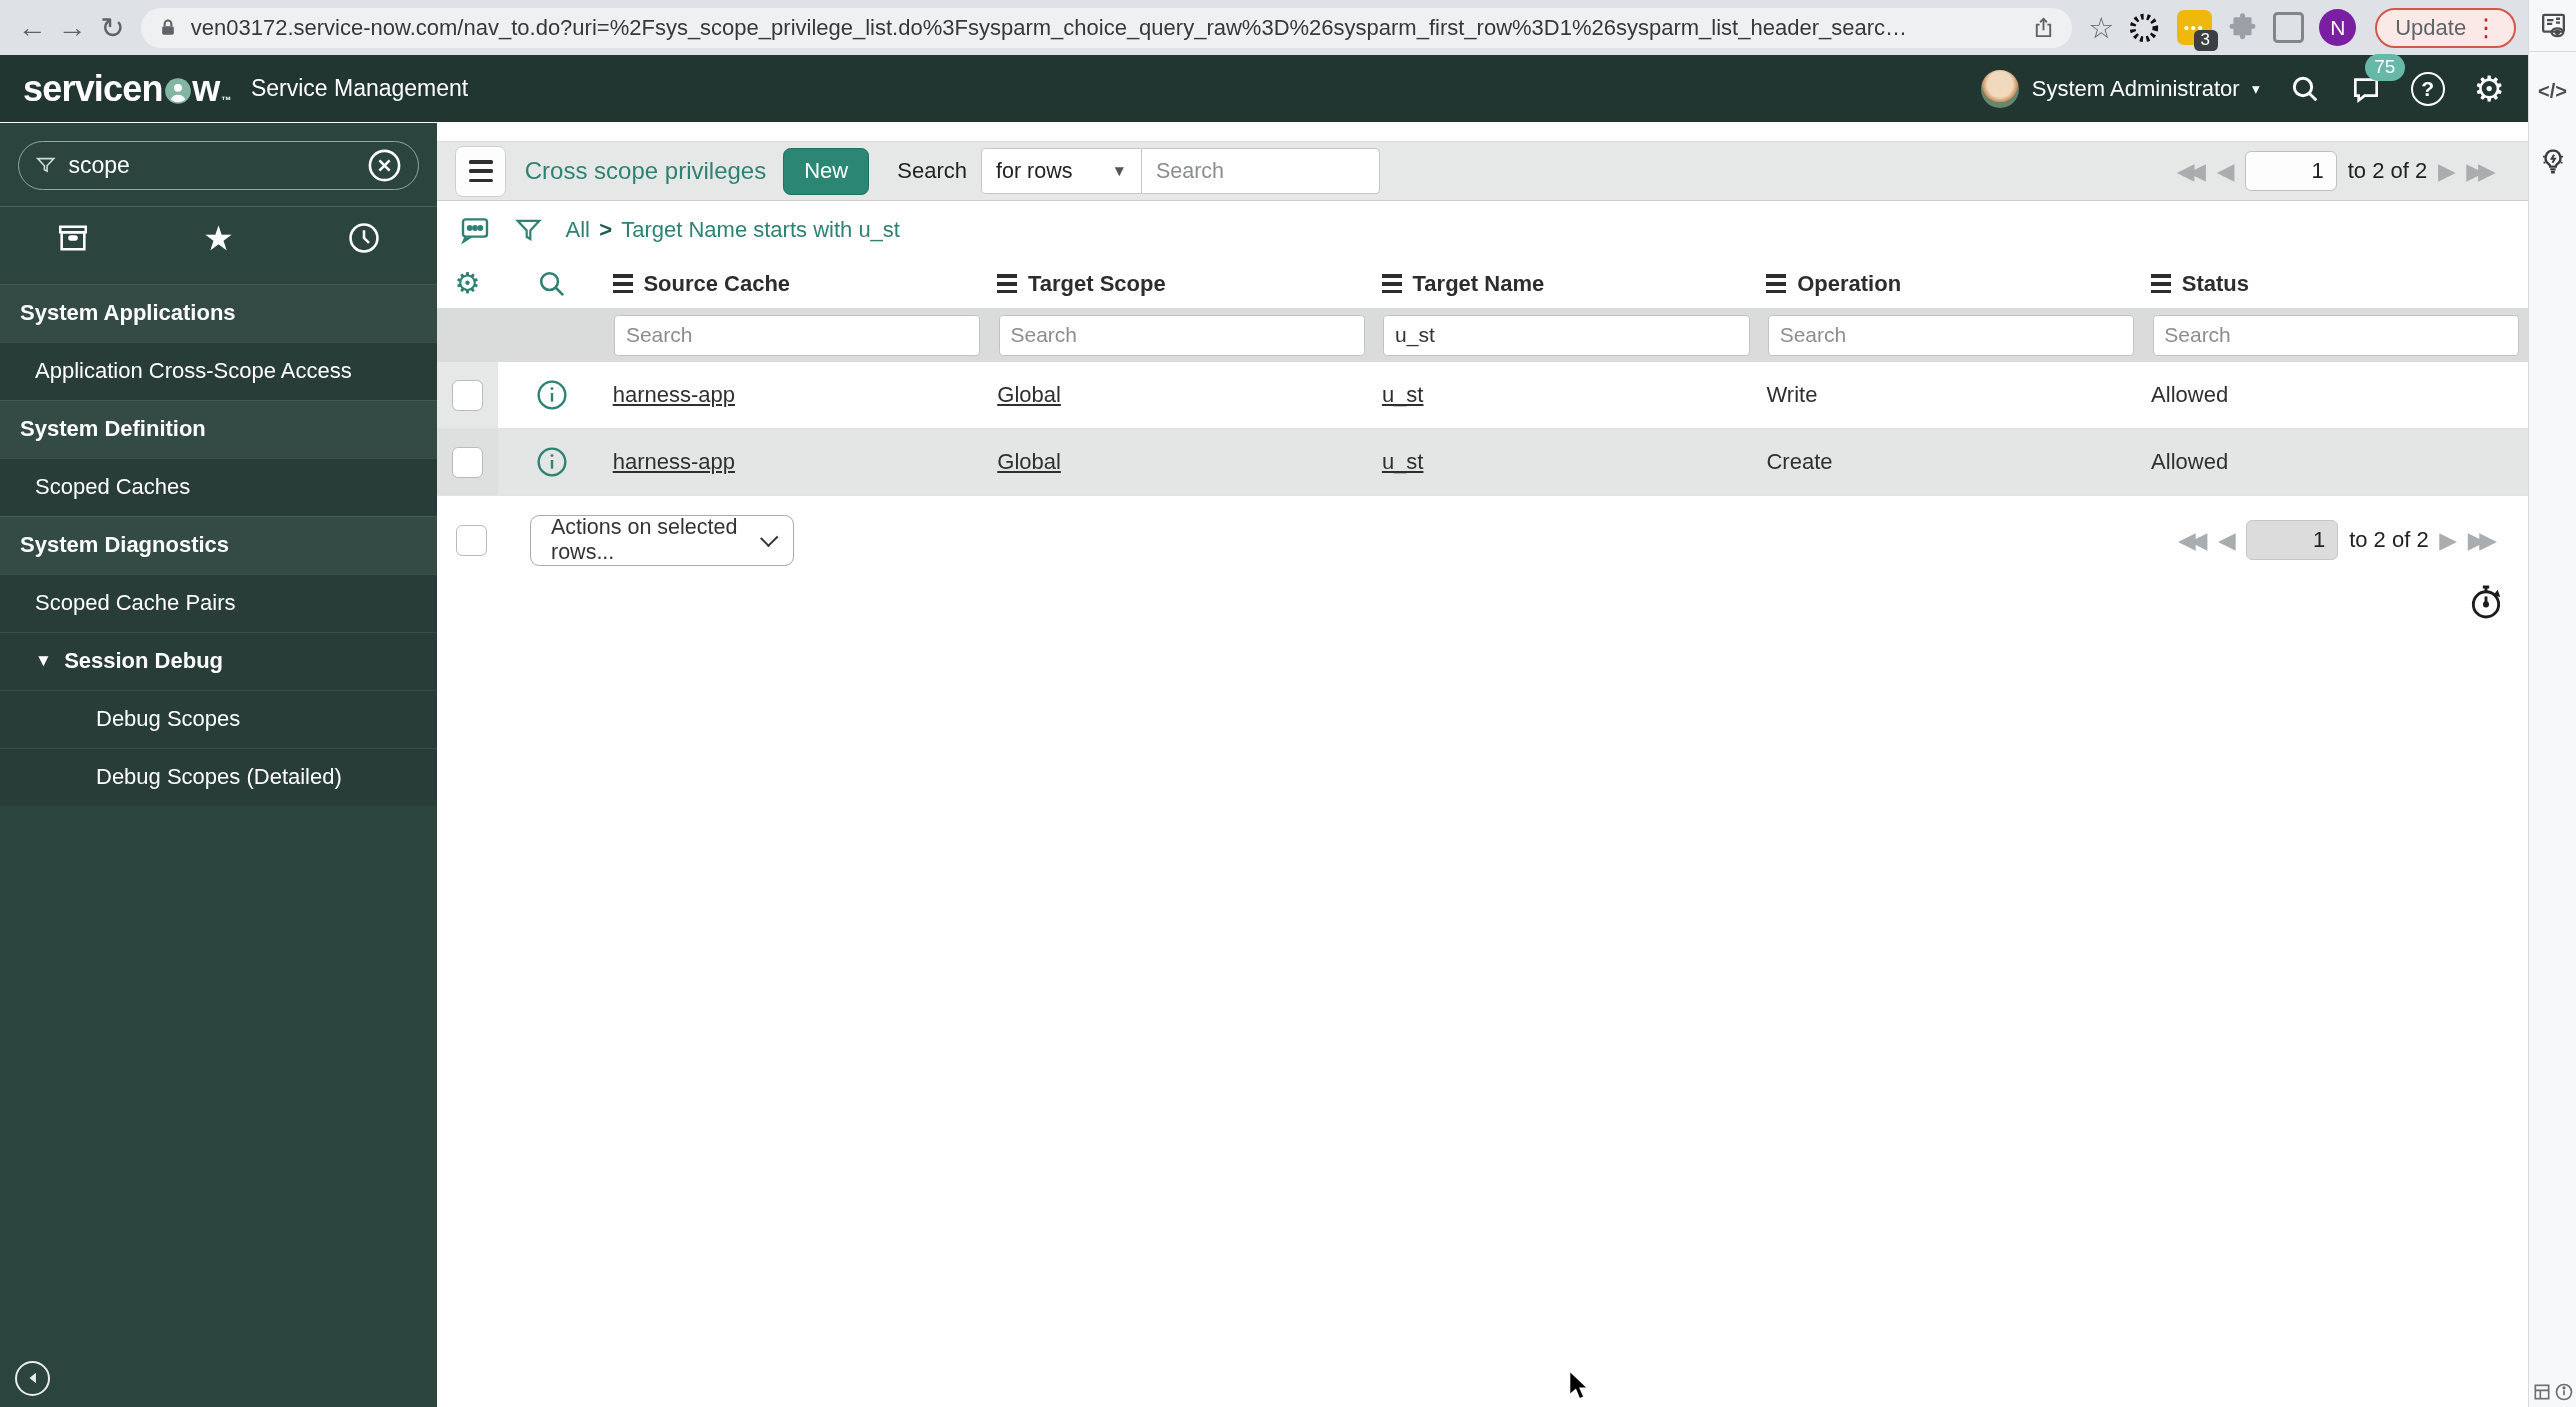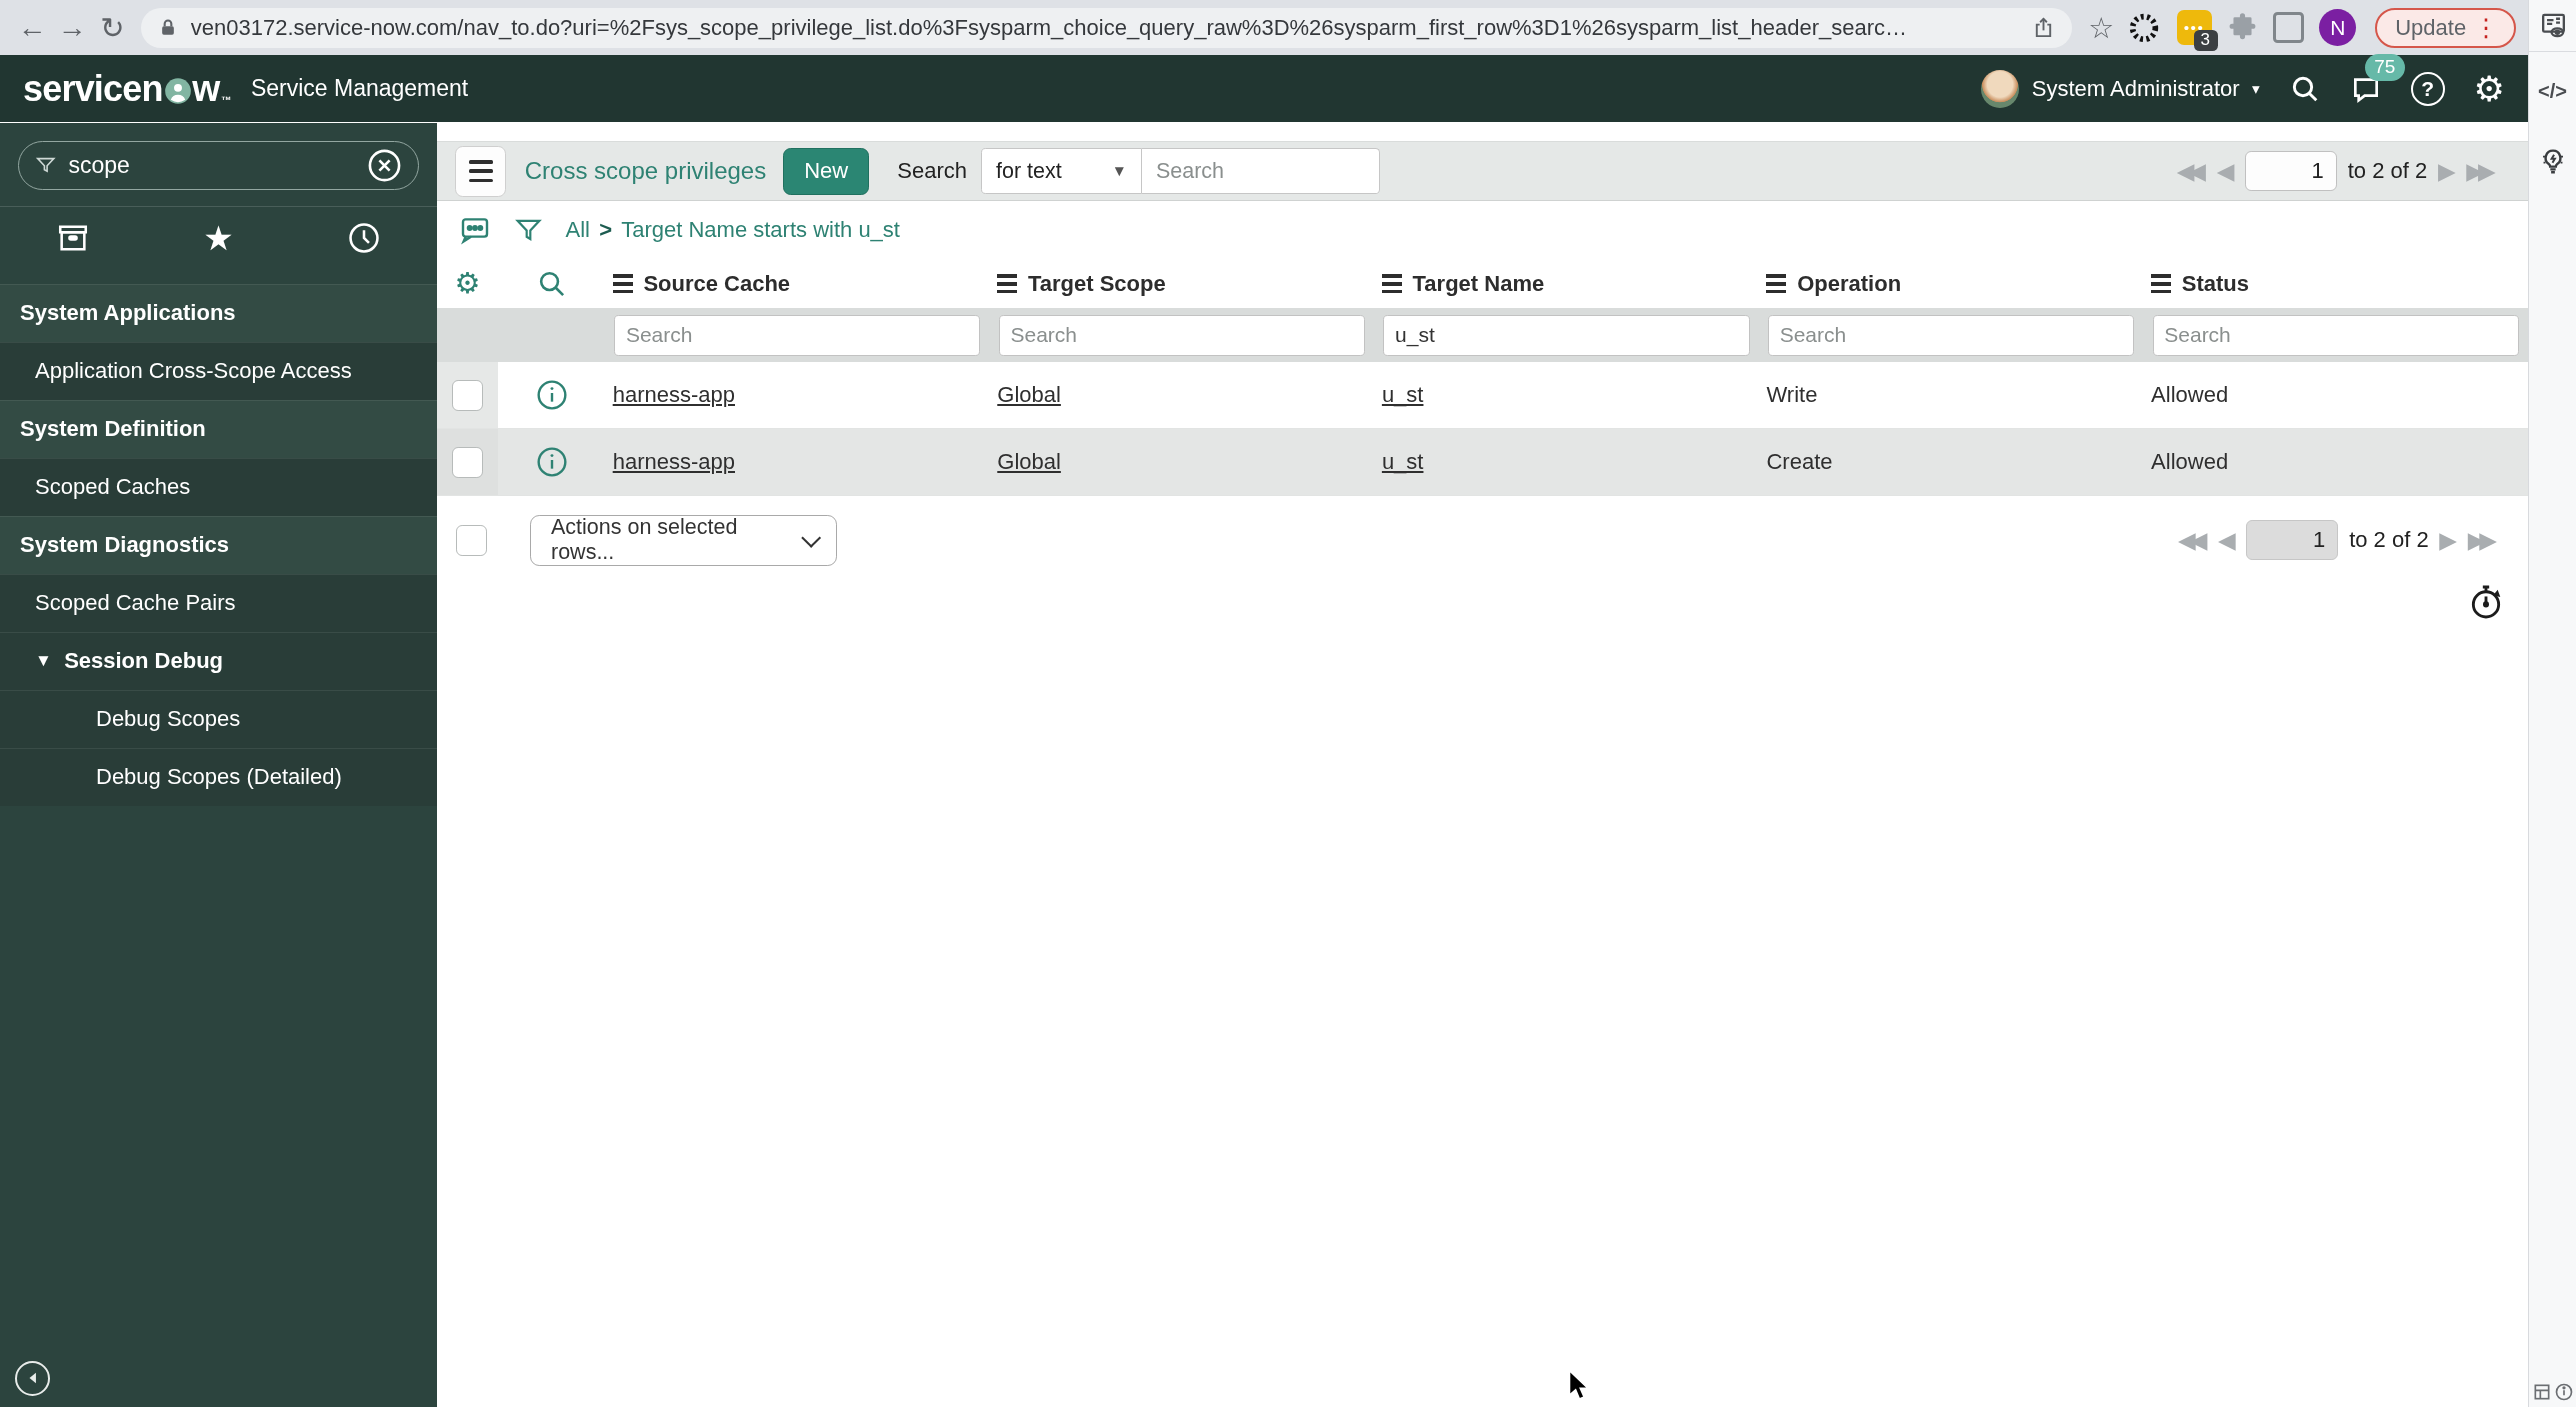--- a/index.html
+++ b/index.html
@@ -126,21 +126,21 @@
   .data-row { height:67px; font-size:22px; color:#2f2f2f; border-bottom:0.8px solid #e2e4e3; }
   .data-row.alt { background:#e4e6e5; }
   .cb-cell { height:100%; background:#e6e8e7; display:flex; align-items:center; justify-content:center; }
   .data-row.alt .cb-cell { background:#dee0df; }
   .cb { width:31px; height:31px; background:#fff; border:1.5px solid #b7bbba; border-radius:6.1px; }
   .info-cell { display:flex; justify-content:center; color:#2e8273; }
   .cell { padding-left:7.7px; }
   .cell-link { text-decoration:underline; color:#2f2f2f; cursor:pointer; }
 
   .footer-row { display:flex; align-items:center; margin-top:18.4px; padding-left:19px; position:relative; }
-  .actions-select { margin-left:43px; width:307px; height:51px; background:#fff; border:1.5px solid #a9a9a9;
+  .actions-select { margin-left:43px; width:264px; height:51px; background:#fff; border:1.5px solid #a9a9a9;
                     border-radius:9.2px; display:flex; align-items:center; padding:0 20px; font-size:21.5px; color:#333; }
   .actions-chevron { margin-left:auto; width:14px; height:14px; border-right:2.3px solid #333; border-bottom:2.3px solid #333;
                      transform:rotate(45deg) translateY(-3.1px); }
   .footer-pagination { position:absolute; right:0; top:0; height:51px; display:flex; align-items:center; gap:10.7px;
                        padding-right:31px; }
   .stopwatch { position:absolute; right:23px; top:460px; color:#1c1c1c; }
 
   .cursor { position:absolute; left:1568px; top:1369px; z-index:99; }
 </style>
 </head>
@@ -337,21 +337,21 @@
   <div class="toolbar">
     <div class="menu-btn">
         <span></span>
         <span></span>
         <span></span>
       </div>
     <div class="list-title">Cross scope privileges</div>
     <button class="new-btn">New</button>
     <div class="search-label">Search</div>
     <div class="search-type">
-      <span>for text</span>
+      <span>for rows</span>
       <span class="caret">▼</span>
     </div>
     <input class="list-search" placeholder="Search" style="">
     <div class="pagination">
       <span class="pg-arrow pg-double">◀◀</span>
       <span class="pg-arrow">◀</span>
       <input class="pg-input" value="1" style="">
       <span class="pg-range">to 2 of 2</span>
       <span class="pg-arrow">▶</span>
       <span class="pg-arrow pg-double">▶▶</span>

